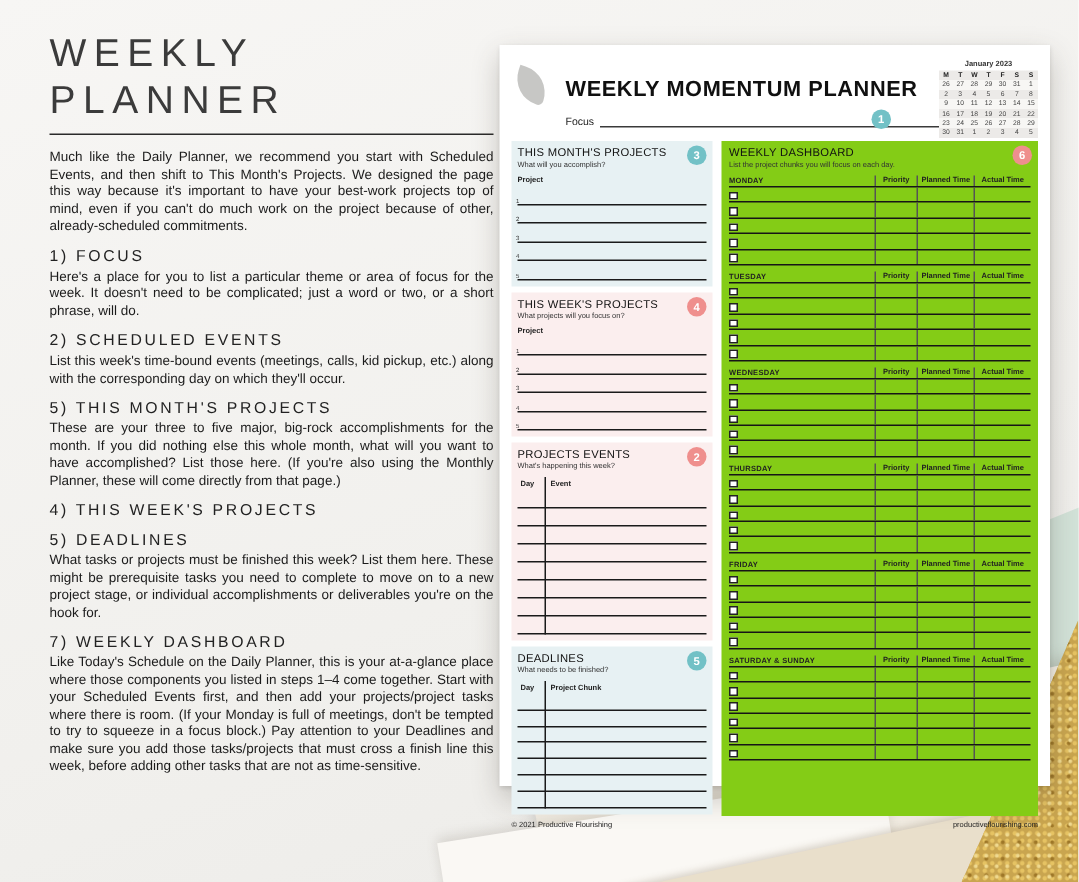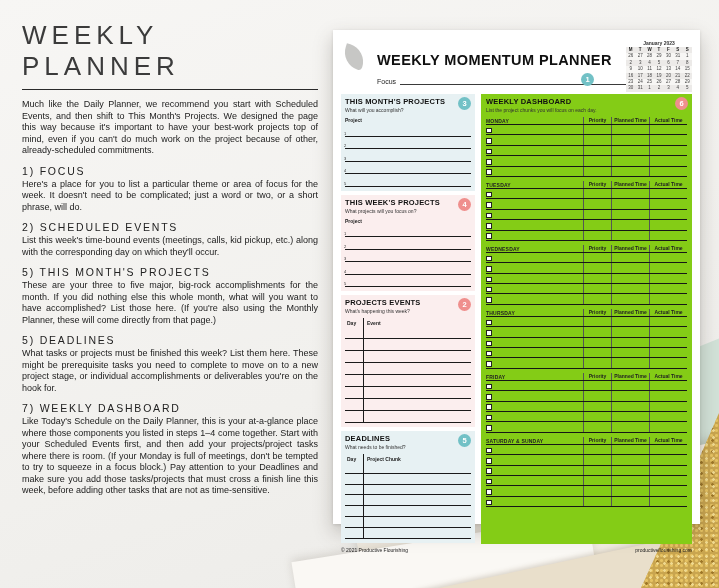--- a/index.html
+++ b/index.html
@@ -22,21 +22,21 @@
     background-color:#c9a54f;
     background-image:
       radial-gradient(circle, #efd98f 1px, transparent 1.6px),
       radial-gradient(circle, #9e7728 1px, transparent 1.6px),
       radial-gradient(circle, #e6c363 1.2px, transparent 1.8px);
     background-size:7px 7px, 11px 11px, 5px 5px;
     clip-path:polygon(100% 0, 100% 100%, 22% 100%, 68% 42%);
   }
 
   
-  .left-col { position:absolute; left:22px; top:20px; width:296px; z-index:1; }
+  .left-col { position:absolute; left:33px; top:20px; width:296px; z-index:1; }
   .left-title { font-size:26px; font-weight:300; letter-spacing:5px; color:#3b3b3b; }
   .left-rule  { border:none; border-top:1.5px solid #2a2a2a; margin:7px 0 9px; }
   .left-col p { font-size:9px; line-height:1.28; text-align:justify; color:#1b1b1b; }
   .left-col h2 { font-size:10.5px; font-weight:400; letter-spacing:1.8px; color:#222; margin:8px 0 2px; }
 
   
   .sheet {
     position:absolute; left:333px; top:30px; width:367px; height:494px; z-index:2;
     background:#fff; padding:8px;
     box-shadow:0 8px 18px rgba(70,60,50,.28), 0 1px 3px rgba(0,0,0,.12);
@@ -71,21 +71,21 @@
   .mini-cal-grid span.hdr { font-weight:700; color:#222; }
 
   
   .sheet-body { display:flex; gap:6px; margin-top:2px; }
   .col-left  { width:134px; }
   .col-right { flex:1; display:flex; flex-direction:column; }
 
   .panel { position:relative; padding:3px 4px 4px; margin-bottom:4px; }
   .tint-teal { background:#e7f1f3; }
   .tint-pink { background:#fbeeee; }
-  .panel-title { font-size:7.5px; font-weight:700; letter-spacing:.2px; color:#111; padding-right:14px; }
+  .panel-title { font-size:7.5px; font-weight:400; letter-spacing:.2px; color:#111; padding-right:14px; }
   .panel-sub   { font-size:5px; color:#333; margin-top:1px; }
   .panel-step  { position:absolute; right:4px; top:3px; }
 
   .proj-label { font-size:5px; font-weight:700; color:#222; margin:4px 0 1px; }
   .prow { position:relative; height:12.5px; border-bottom:0.9px solid #1a1a1a; }
   .pnum { position:absolute; left:-1px; bottom:0; font-size:4px; color:#333; }
 
   .ltable { position:relative; margin-top:4px; }
   .ltable .vline { position:absolute; left:18px; top:0; bottom:0; width:1px; background:#1a1a1a; }
   .lthead { display:flex; font-size:5px; font-weight:700; color:#222; height:9px; align-items:flex-end; padding-bottom:1px; }
@@ -122,20 +122,21 @@
   <div class="left-title">WEEKLY PLANNER</div>
   <hr class="left-rule">
   <p>Much like the Daily Planner, we recommend you start with Scheduled Events, and then shift to This Month's Projects. We designed the page this way because it's important to have your best-work projects top of mind, even if you can't do much work on the project because of other, already-scheduled commitments.</p>
   <div id="left-sections">
       <h2>1) FOCUS</h2>
       <p>Here's a place for you to list a particular theme or area of focus for the week. It doesn't need to be complicated; just a word or two, or a short phrase, will do.</p>
       <h2>2) SCHEDULED EVENTS</h2>
       <p>List this week's time-bound events (meetings, calls, kid pickup, etc.) along with the corresponding day on which they'll occur.</p>
       <h2>5) THIS MONTH'S PROJECTS</h2>
       <p>These are your three to five major, big-rock accomplishments for the month. If you did nothing else this whole month, what will you want to have accomplished? List those here. (If you're also using the Monthly Planner, these will come directly from that page.)</p>
+      <h2>4) THIS WEEK'S PROJECTS</h2>
       <h2>5) DEADLINES</h2>
       <p>What tasks or projects must be finished this week? List them here. These might be prerequisite tasks you need to complete to move on to a new project stage, or individual accomplishments or deliverables you're on the hook for.</p>
       <h2>7) WEEKLY DASHBOARD</h2>
       <p>Like Today's Schedule on the Daily Planner, this is your at-a-glance place where those components you listed in steps 1–4 come together. Start with your Scheduled Events first, and then add your projects/project tasks where there is room. (If your Monday is full of meetings, don't be tempted to try to squeeze in a focus block.) Pay attention to your Deadlines and make sure you add those tasks/projects that must cross a finish line this week, before adding other tasks that are not as time-sensitive.</p>
     </div>
 </div>
 
 <div class="sheet">
 
   <div class="sheet-header">

